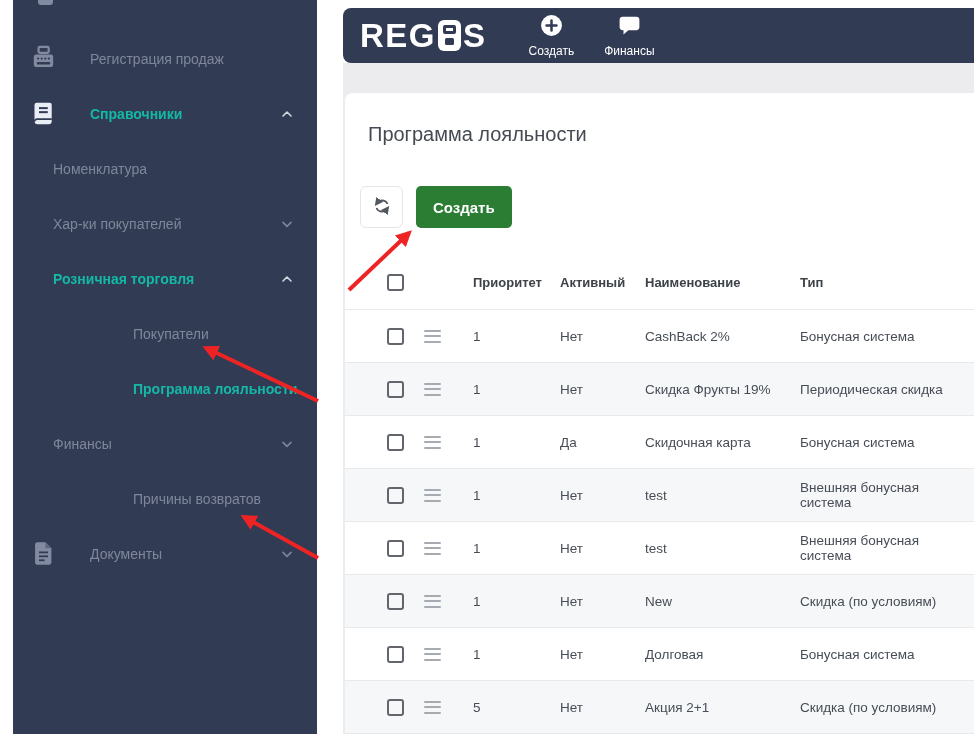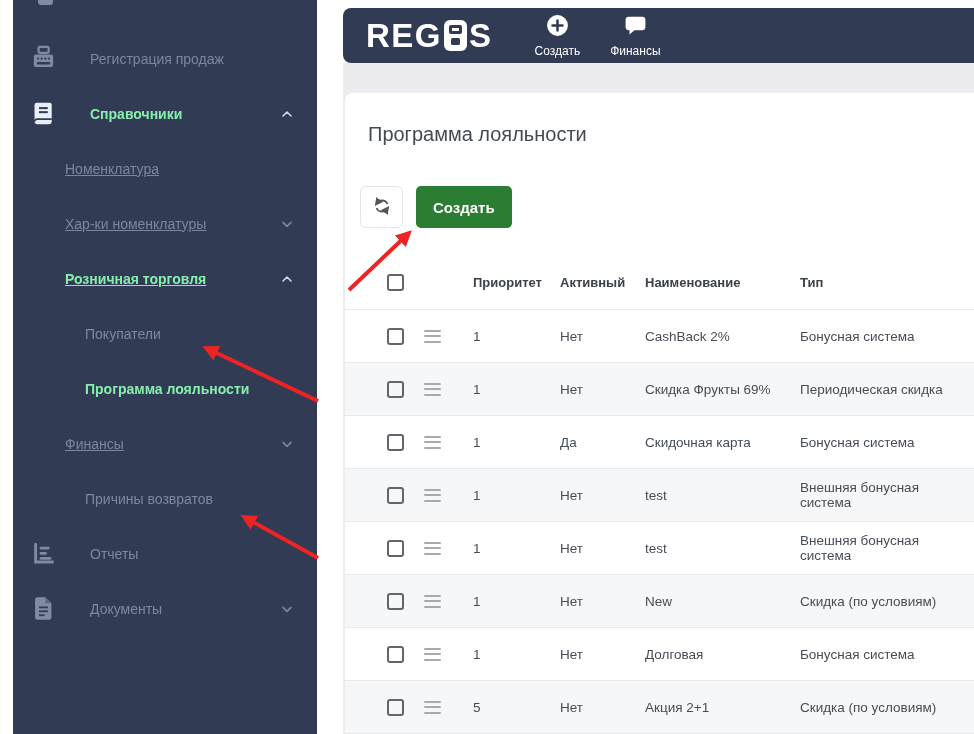--- a/index.html
+++ b/index.html
@@ -6,31 +6,31 @@
   html,body { background:#fff; }
   body { font-family:"Liberation Sans","DejaVu Sans",sans-serif; }
   .page { position:relative; width:974px; height:734px; overflow:hidden; background:#fff; }
 
   
   .sidebar { position:absolute; left:13px; top:0; width:304px; height:734px; background:#323b54; }
   .side-frag { position:absolute; left:25px; top:0; width:15px; height:5px; background:#828aa0; border-radius:0 0 3px 3px; }
   .nav { position:absolute; left:0; top:31px; width:100%; display:flex; flex-direction:column; }
   .nav-item { height:55px; display:flex; align-items:center; color:#7e8799; font-size:14px; cursor:pointer; }
   .nav-item.l1 { padding-left:16px; }
-  .nav-item.l2 { padding-left:52px;text-decoration:underline; }
-  .nav-item.l3 { padding-left:72px; }
+  .nav-item.l2 { padding-left:40px; }
+  .nav-item.l3 { padding-left:72px;margin-left:48px; }
   .nav-item .nicon { width:28px; height:28px; margin-right:33px; display:flex; align-items:center; justify-content:center; flex:0 0 28px; }
-  .nav-item.active { color:#86efac; font-weight:700; }
+  .nav-item.active { color:#14b8a6; font-weight:700; }
   .chev { margin-left:auto; margin-right:22px; display:flex; align-items:center; }
   .chev.light { color:#d3d8e2; }
   .chev.dim { color:#7e8799; }
 
   
   .topbar { position:absolute; left:343px; top:8px; right:0; height:55px; background:#323b54; border-radius:8px 0 0 8px; display:flex; align-items:center; }
-  .logo { display:flex; align-items:center; margin-left:23px; color:#fff; font-weight:800; font-size:33px; letter-spacing:1.5px; line-height:1; }
+  .logo { display:flex; align-items:center; margin-left:17px; color:#fff; font-weight:800; font-size:33px; letter-spacing:1.5px; line-height:1; }
   .logo .o-glyph { position:relative; width:23px; height:31px; background:#fff; border-radius:6px; margin:0 2px; display:inline-block; }
   .logo .o-glyph .scr { position:absolute; left:5px; top:5px; width:13px; height:9px; background:#323b54; border-radius:2px; }
   .logo .o-glyph .scr-in { position:absolute; left:8px; top:8px; width:7px; height:3px; background:#fff; }
   .logo .o-glyph .btn { position:absolute; left:7px; top:18px; width:9px; height:7px; background:#323b54; border-radius:1.5px; }
   .tb-actions { display:flex; margin-left:42px; gap:30px; }
   .tb-action { display:flex; flex-direction:column; align-items:center; color:#fff; cursor:pointer; }
   .tb-action .lbl { font-size:12px; margin-top:2px; }
 
   
   .content-bg { position:absolute; left:343px; top:63px; right:0; bottom:0; background:#ececee; }
@@ -93,21 +93,21 @@
               <polyline points="6,15 12,9 18,15" fill="none" stroke="currentColor" stroke-width="2.4" stroke-linecap="round" stroke-linejoin="round"></polyline>
             </svg>
         </span>
       </div>
 
       <div class="nav-item l2">
         <span>Номенклатура</span>
       </div>
 
       <div class="nav-item l2">
-        <span>Хар-ки номенклатуры</span>
+        <span>Хар-ки покупателей</span>
         <span class="chev dim">
           <svg width="16" height="16" viewBox="0 0 24 24">
               <polyline points="6,9.5 12,15.5 18,9.5" fill="none" stroke="currentColor" stroke-width="2.4" stroke-linecap="round" stroke-linejoin="round"></polyline>
             </svg>
         </span>
       </div>
 
 
       <div class="nav-item l2 active">
         <span>Розничная торговля</span>
@@ -133,31 +133,20 @@
           <svg width="16" height="16" viewBox="0 0 24 24">
               <polyline points="6,9.5 12,15.5 18,9.5" fill="none" stroke="currentColor" stroke-width="2.4" stroke-linecap="round" stroke-linejoin="round"></polyline>
             </svg>
         </span>
       </div>
 
       <div class="nav-item l3">
         <span>Причины возвратов</span>
       </div>
 
-      <div class="nav-item l1">
-        <span class="nicon">
-          <svg width="27" height="27" viewBox="0 0 24 24">
-            <path d="M5 4v15.5h15" fill="none" stroke="#828aa0" stroke-width="2.6" stroke-linecap="round"></path>
-            <rect x="8.5" y="6" width="9" height="2.4" rx="1.2" fill="#828aa0"></rect>
-            <rect x="8.5" y="10.6" width="6.5" height="2.4" rx="1.2" fill="#828aa0"></rect>
-            <rect x="8.5" y="15.2" width="10.5" height="2.4" rx="1.2" fill="#828aa0"></rect>
-          </svg>
-        </span>
-        <span>Отчеты</span>
-      </div>
 
       <div class="nav-item l1">
         <span class="nicon">
           <svg width="27" height="27" viewBox="0 0 24 24">
             <path d="M6.5 2h7.2L19 7.3V20a2 2 0 0 1-2 2H6.5a2 2 0 0 1-2-2V4a2 2 0 0 1 2-2z" fill="#828aa0"></path>
             <path d="M13.7 2l5.3 5.3h-5.3z" fill="#5d677f"></path>
             <line x1="8" y1="11" x2="16" y2="11" stroke="#323b54" stroke-width="1.6"></line>
             <line x1="8" y1="14.5" x2="16" y2="14.5" stroke="#323b54" stroke-width="1.6"></line>
             <line x1="8" y1="18" x2="13" y2="18" stroke="#323b54" stroke-width="1.6"></line>
           </svg>
@@ -253,21 +242,21 @@
 
         <div class="trow">
           <span class="cb"></span>
           <span class="drag">
               <i></i>
               <i></i>
               <i></i>
             </span>
           <span>1</span>
           <span>Нет</span>
-          <span>Скидка Фрукты 69%</span>
+          <span>Скидка Фрукты 19%</span>
           <span>Периодическая скидка</span>
         </div>
 
         <div class="trow">
           <span class="cb"></span>
           <span class="drag">
               <i></i>
               <i></i>
               <i></i>
             </span>

